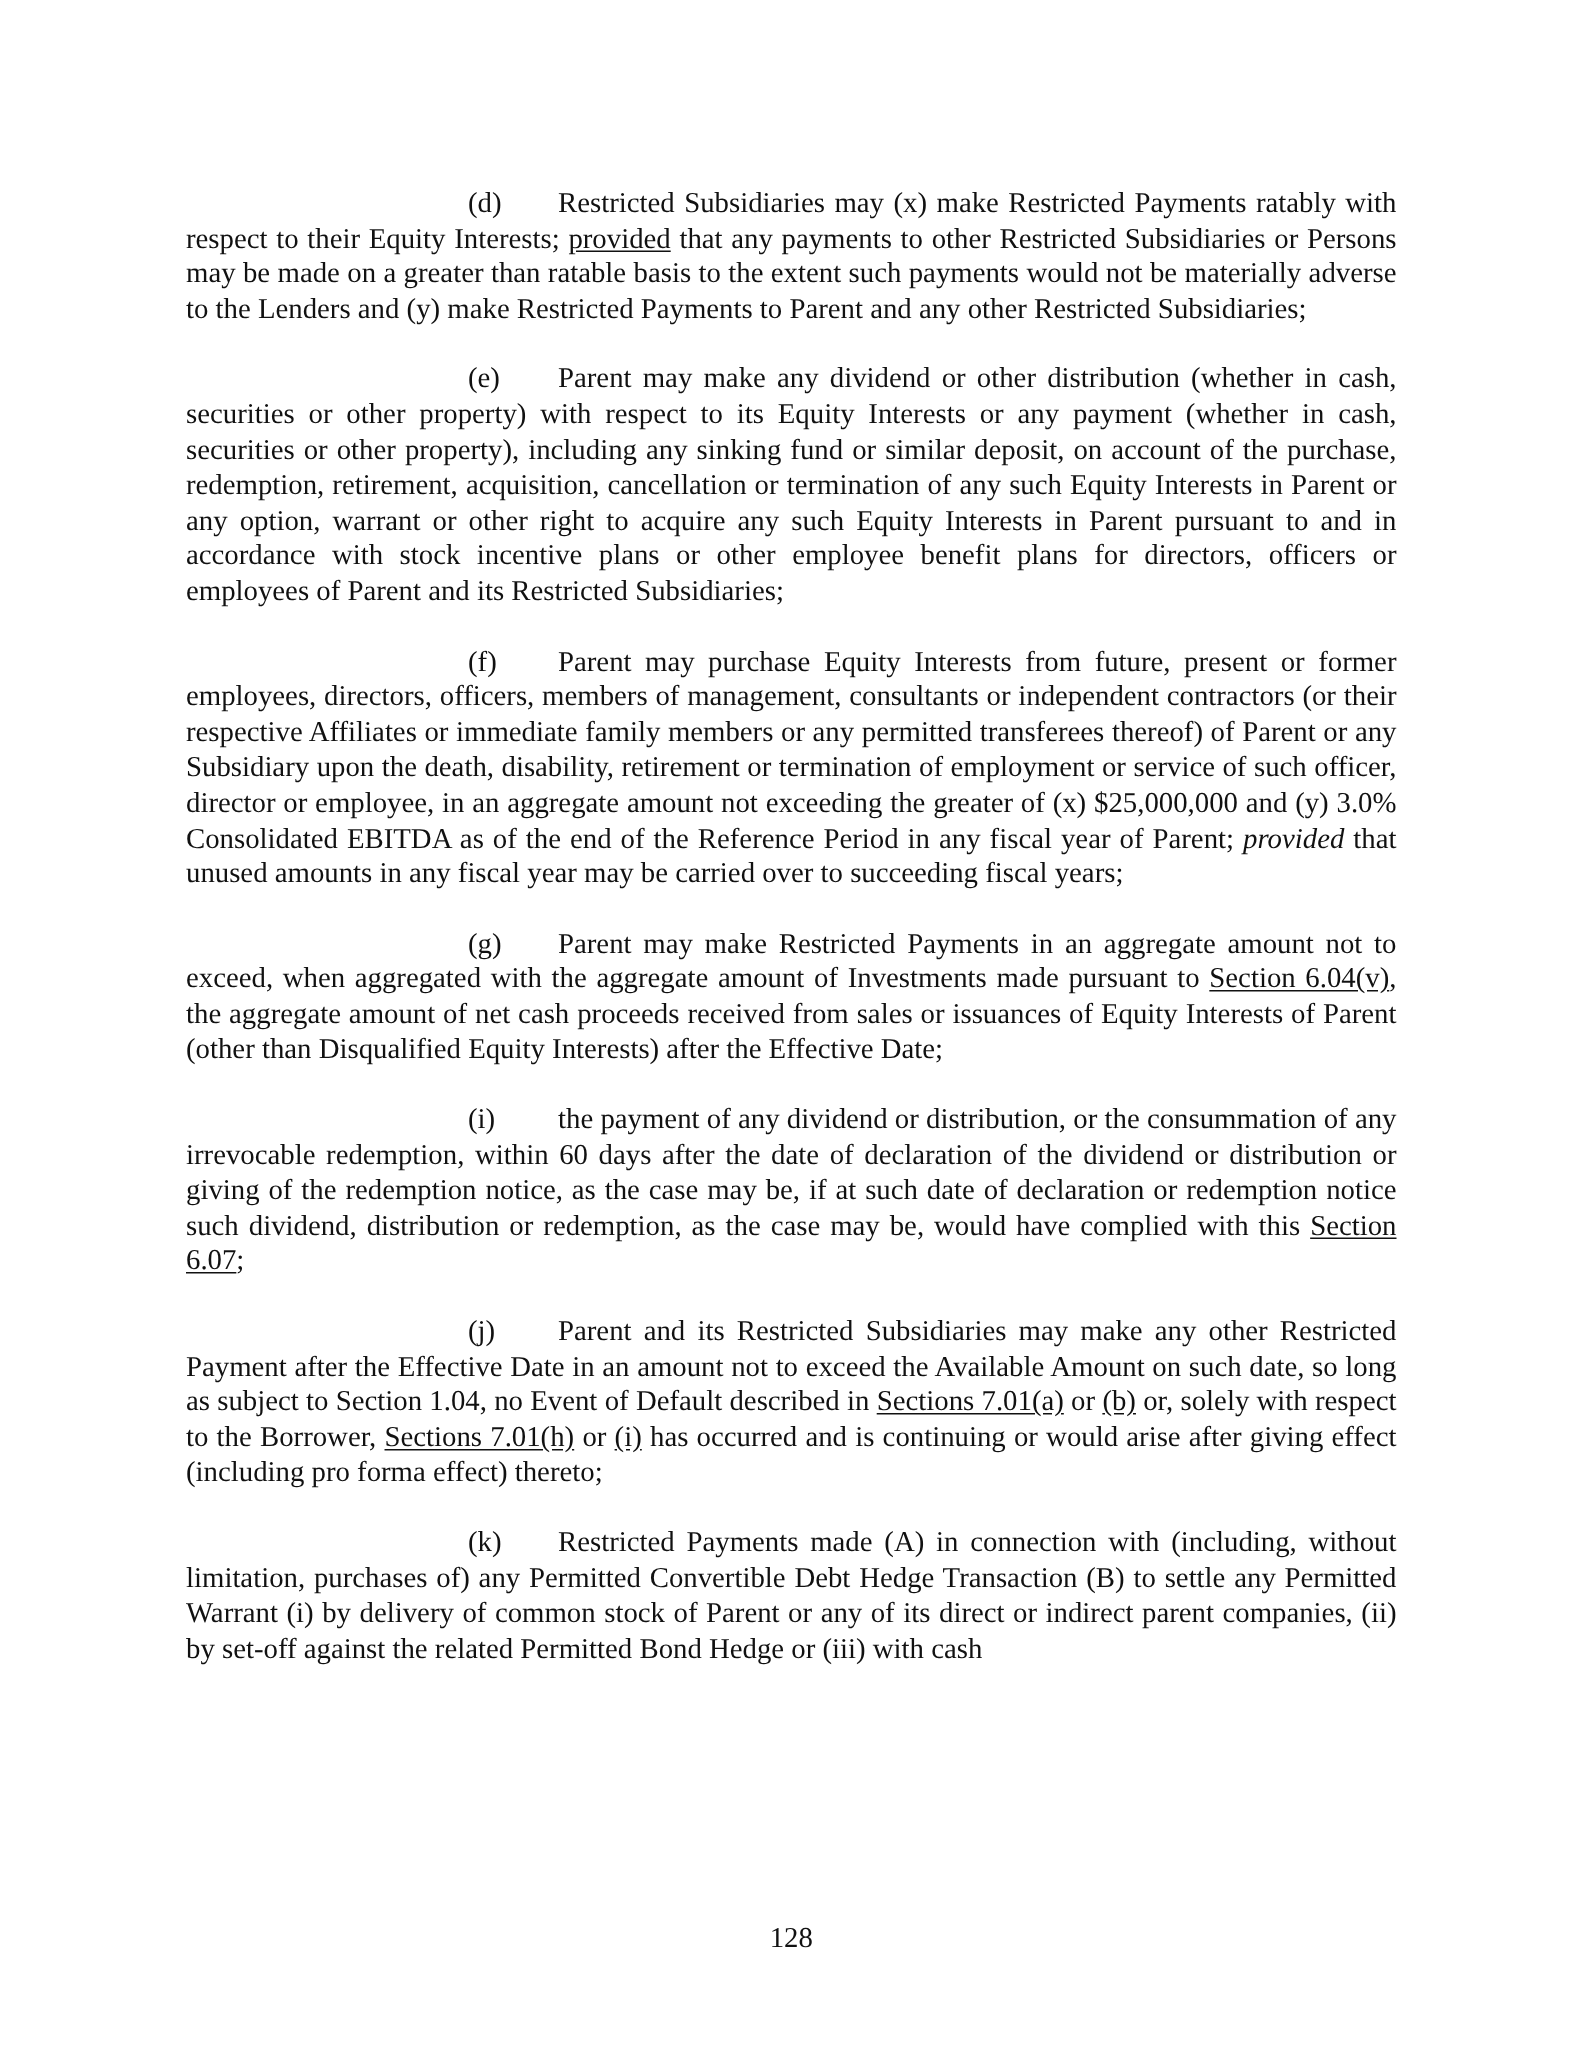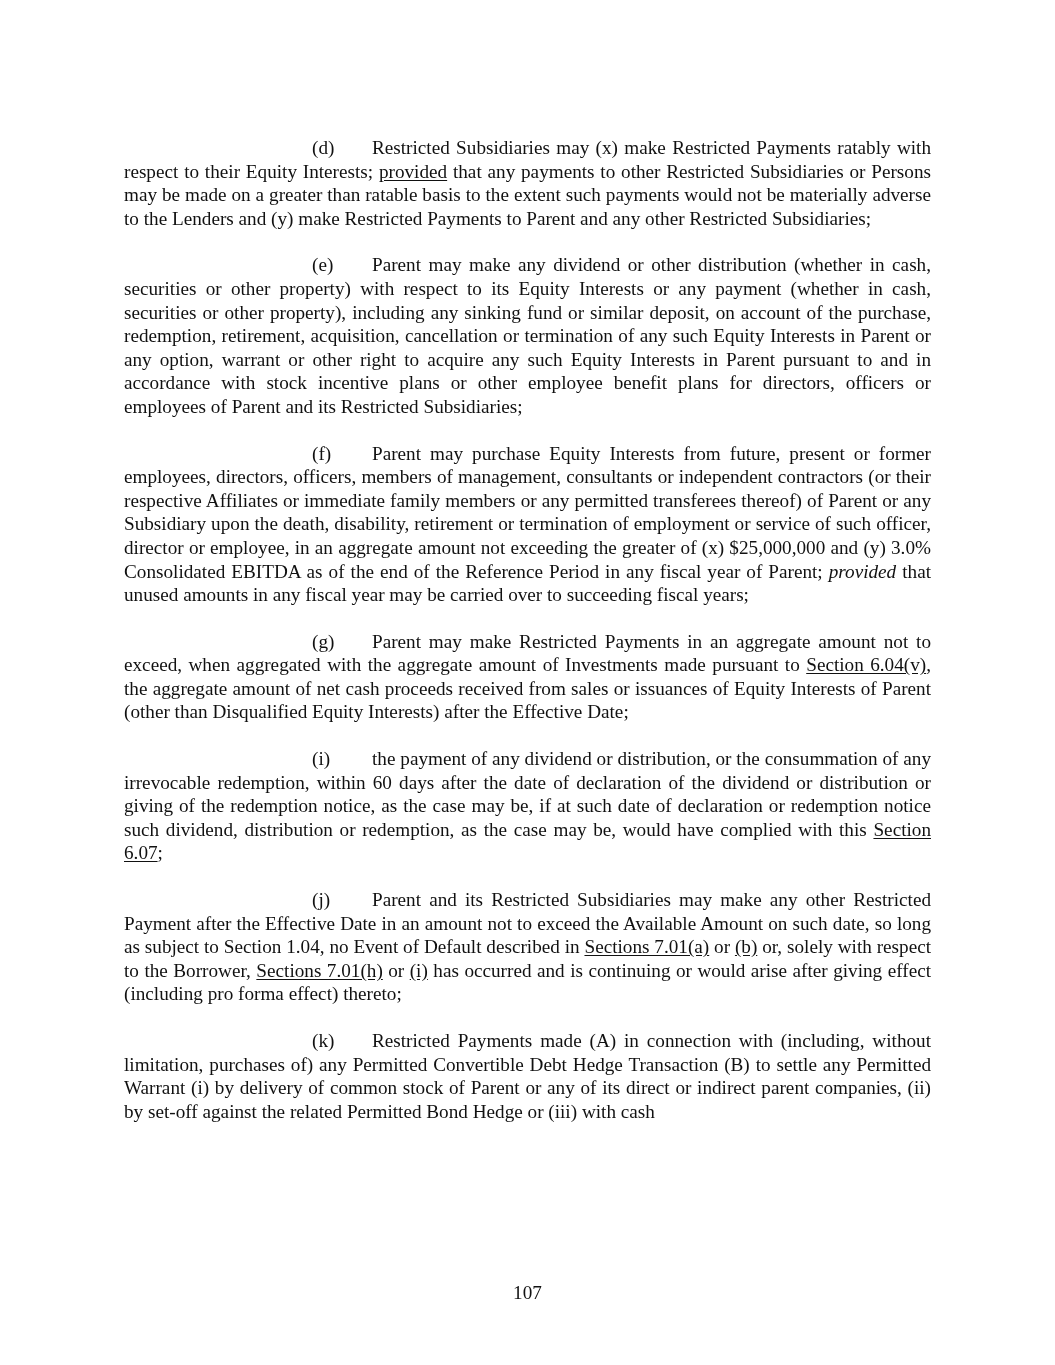--- a/index.html
+++ b/index.html
@@ -18,21 +18,21 @@
     .page {
       position: absolute;
       left: 124px;
       top: 124px;
       width: 807px;
       font-size: 19.2px;
       line-height: 23.6px;
       text-align: justify;
     }
     .para {
-      margin: 12px 0 23px 0;
+      margin: 0 0 23px 0;
       text-indent: 188px;
     }
     .label {
       display: inline-block;
       width: 60px;
       text-indent: 0;
     }
     .u { text-decoration: underline; text-underline-offset: 2px; }
     .i { font-style: italic; }
     .page-number {
@@ -74,13 +74,13 @@
   <p class="para">
     <span class="label">(j)</span><span>Parent and its Restricted Subsidiaries may make any other Restricted Payment after the Effective Date in an amount not to exceed the Available Amount on such date, so long as subject to Section 1.04, no Event of Default described in </span><span class="u">Sections 7.01(a)</span><span> or </span><span class="u">(b)</span><span> or, solely with respect to the Borrower, </span><span class="u">Sections 7.01(h)</span><span> or </span><span class="u">(i)</span><span> has occurred and is continuing or would arise after giving effect (including pro forma effect) thereto;</span>
   </p>
 
   <p class="para">
     <span class="label">(k)</span><span>Restricted Payments made (A) in connection with (including, without limitation, purchases of) any Permitted Convertible Debt Hedge Transaction (B) to settle any Permitted Warrant (i) by delivery of common stock of Parent or any of its direct or indirect parent companies, (ii) by set-off against the related Permitted Bond Hedge or (iii) with cash</span>
   </p>
 
 </div>
 
-<div class="page-number">107</div>
+<div class="page-number">128</div>
 
 </body></html>

